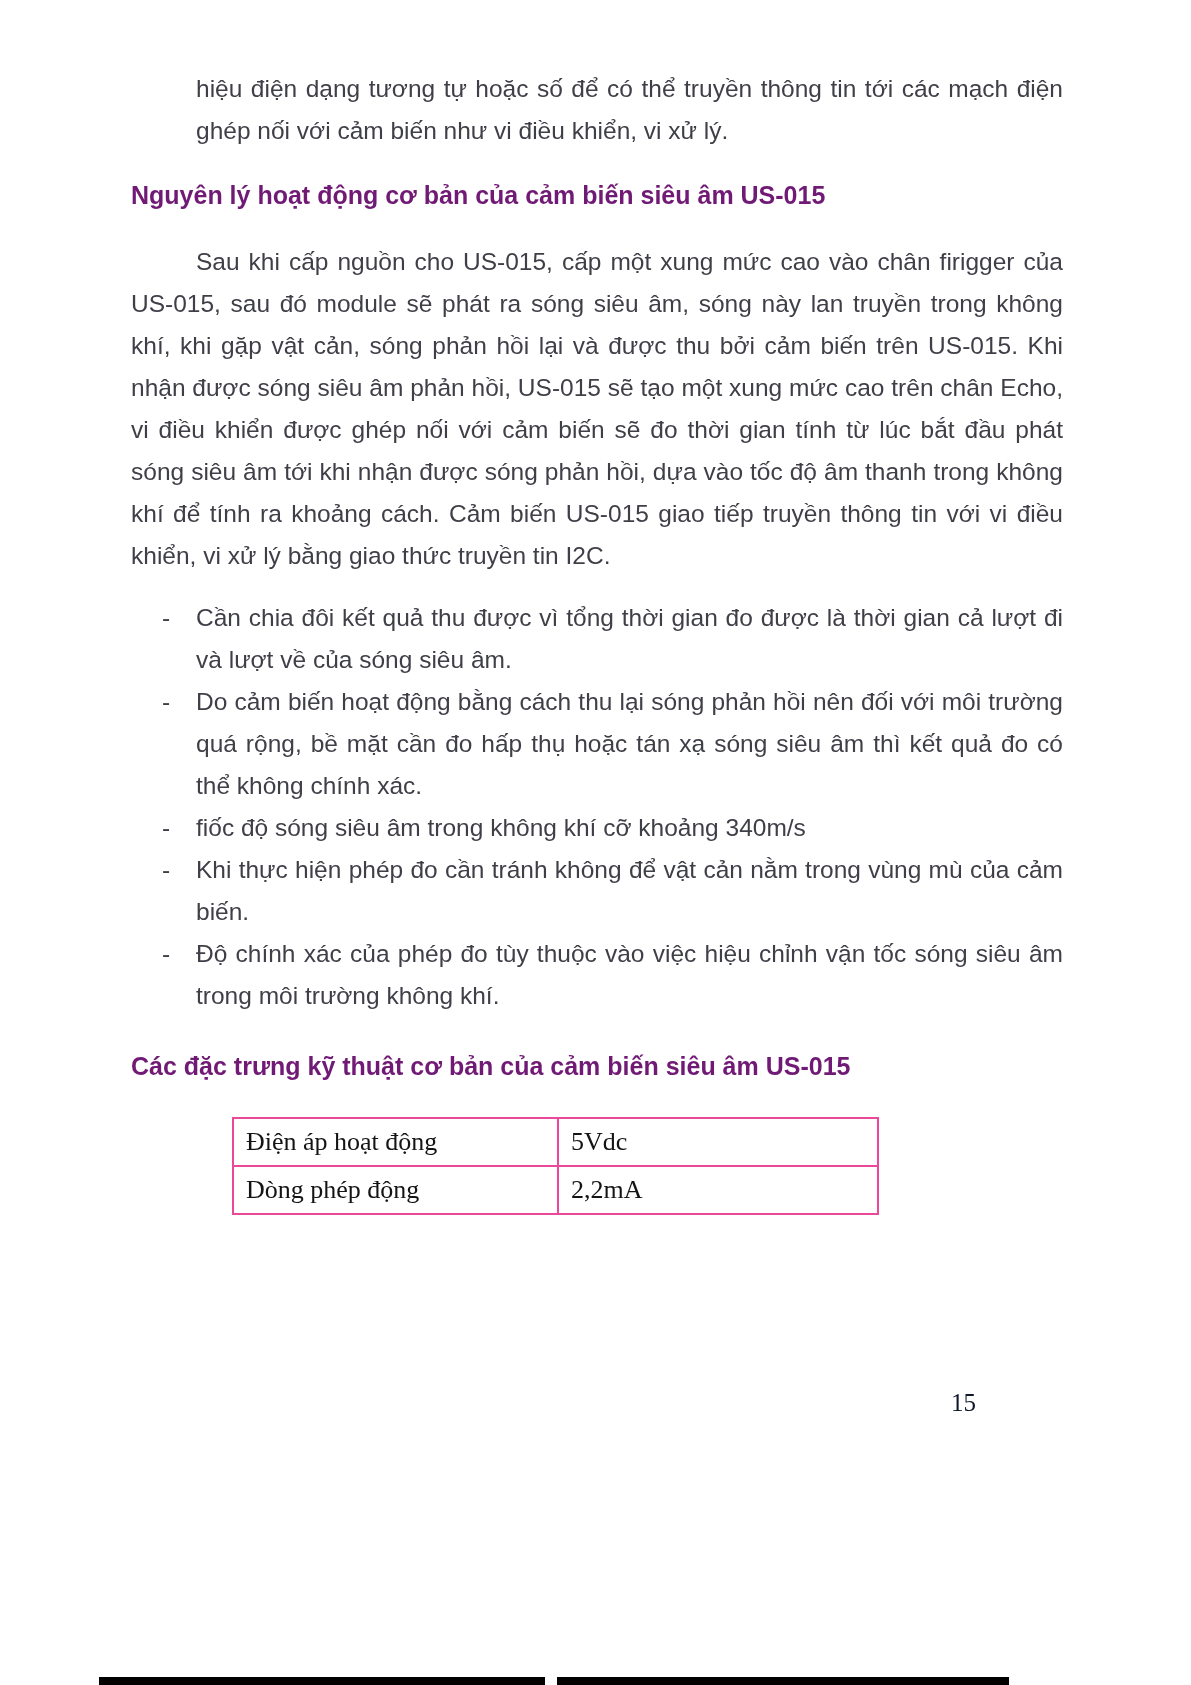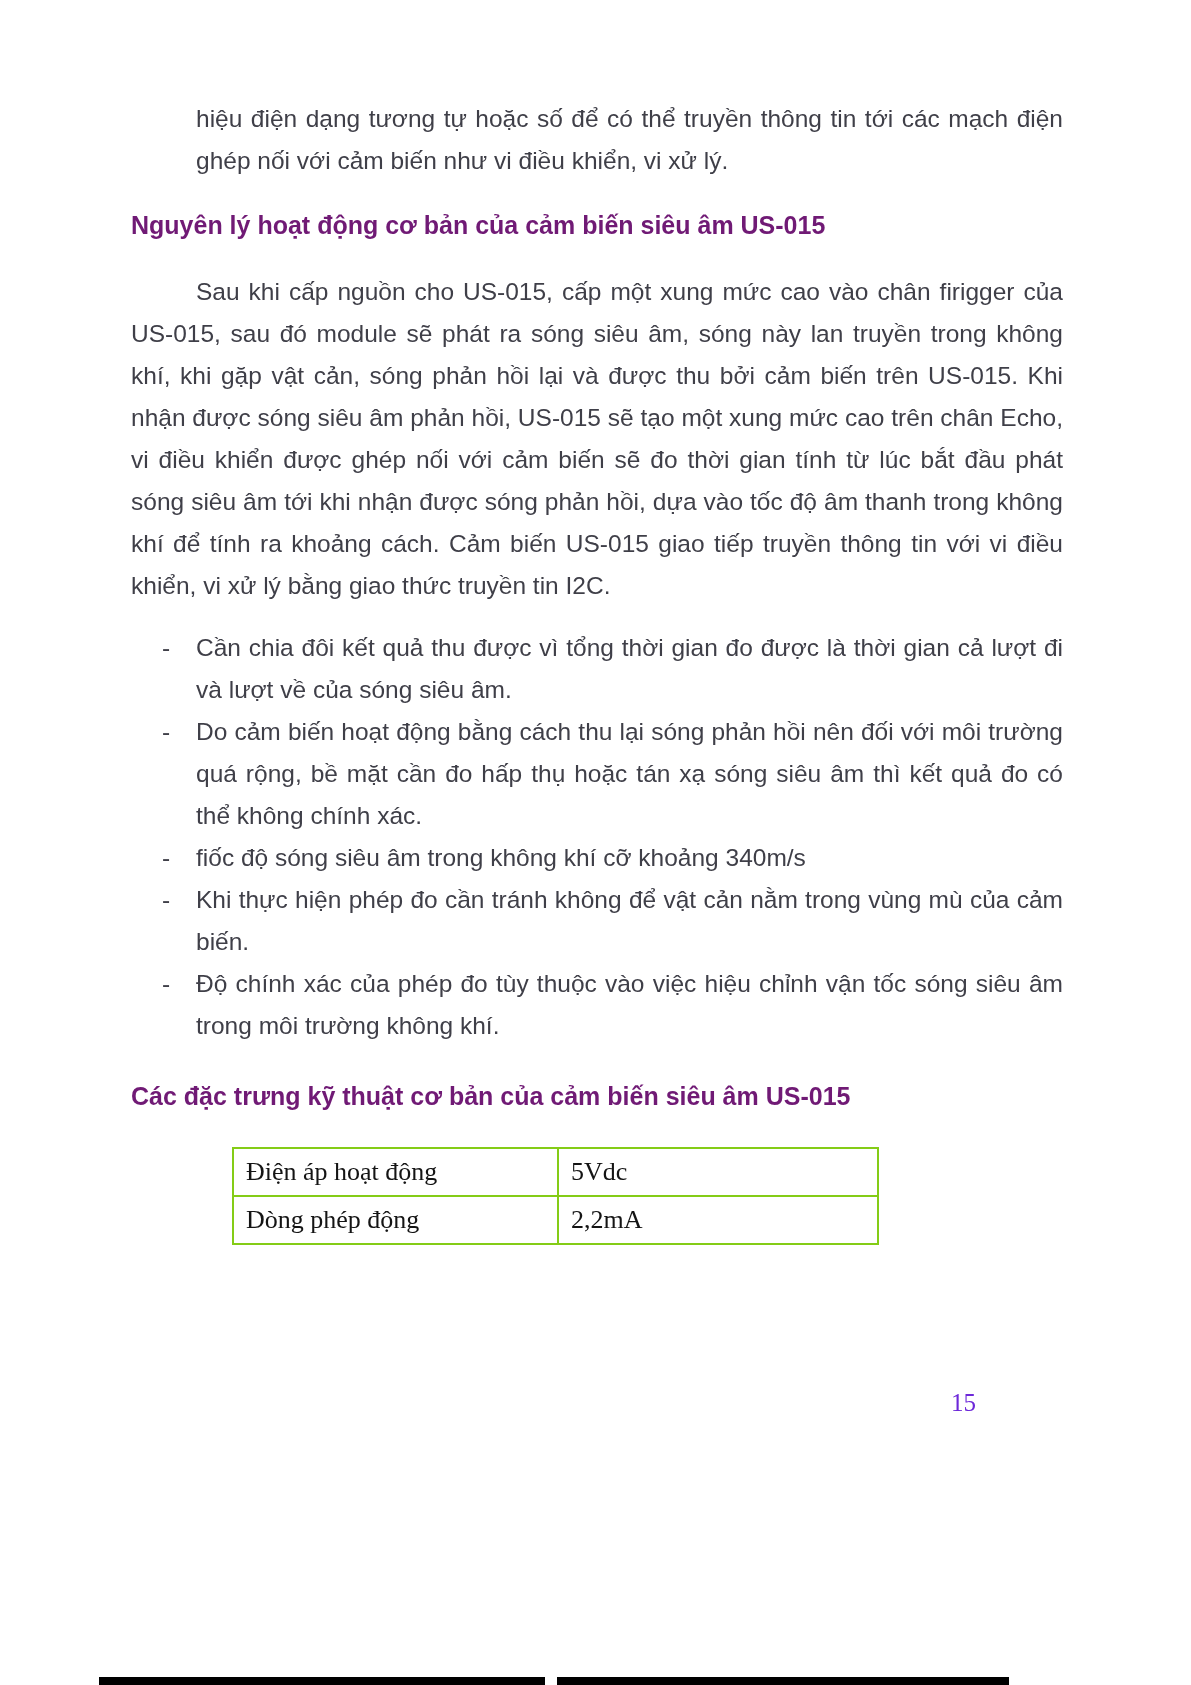--- a/index.html
+++ b/index.html
@@ -7,21 +7,21 @@
   .page {
     position: relative;
     width: 1191px;
     height: 1685px;
     background: #ffffff;
     overflow: hidden;
     font-family: "Liberation Sans", sans-serif;
     color: #3f3f48;
   }
   .content {
-    padding: 98px 128px 0 131px;
+    padding: 68px 128px 0 131px;
   }
   .para {
     font-size: 24.5px;
     line-height: 42px;
     text-align: justify;
     margin: 0;
   }
   .intro-para {
     margin-left: 65px;
   }
@@ -65,34 +65,34 @@
     text-align: justify;
   }
   table.spec {
     border-collapse: collapse;
     margin: 30px 0 0 101px;
     font-family: "Liberation Serif", serif;
     font-size: 26px;
     color: #141414;
   }
   table.spec td {
-    border: 2px solid #84cc16;
+    border: 2px solid #ec4899;
     padding: 7px 12px 7px 12px;
     vertical-align: top;
     line-height: 32px;
   }
   table.spec td.c1 { width: 325px; }
   table.spec td.c2 { width: 320px; }
   .page-number {
     position: absolute;
     left: 951px;
     top: 1388px;
     font-size: 25px;
     line-height: 30px;
-    color: #6d28d9;
+    color: #0f172a;
     font-family: "Liberation Serif", serif;
   }
   .bottom-bar-left {
     position: absolute;
     left: 99px;
     bottom: 0;
     width: 446px;
     height: 8px;
     background: #000000;
   }

